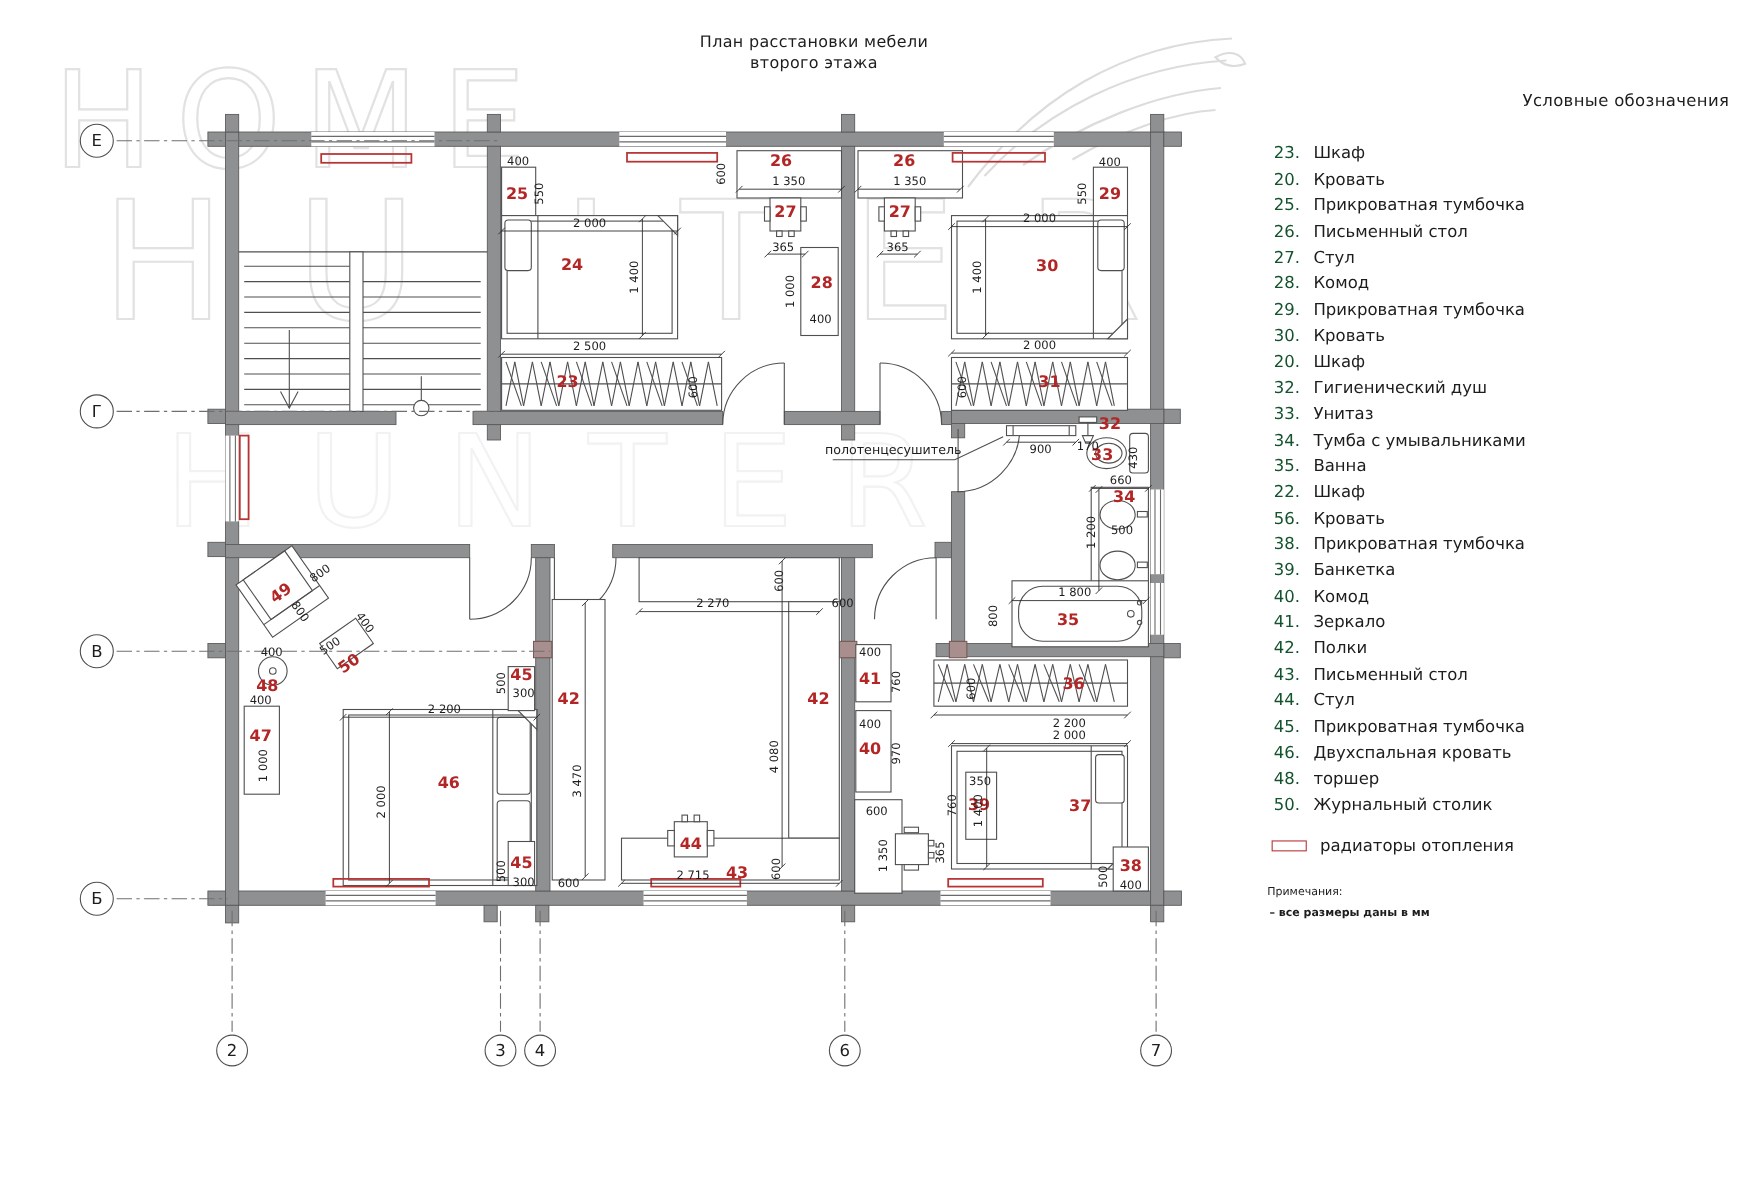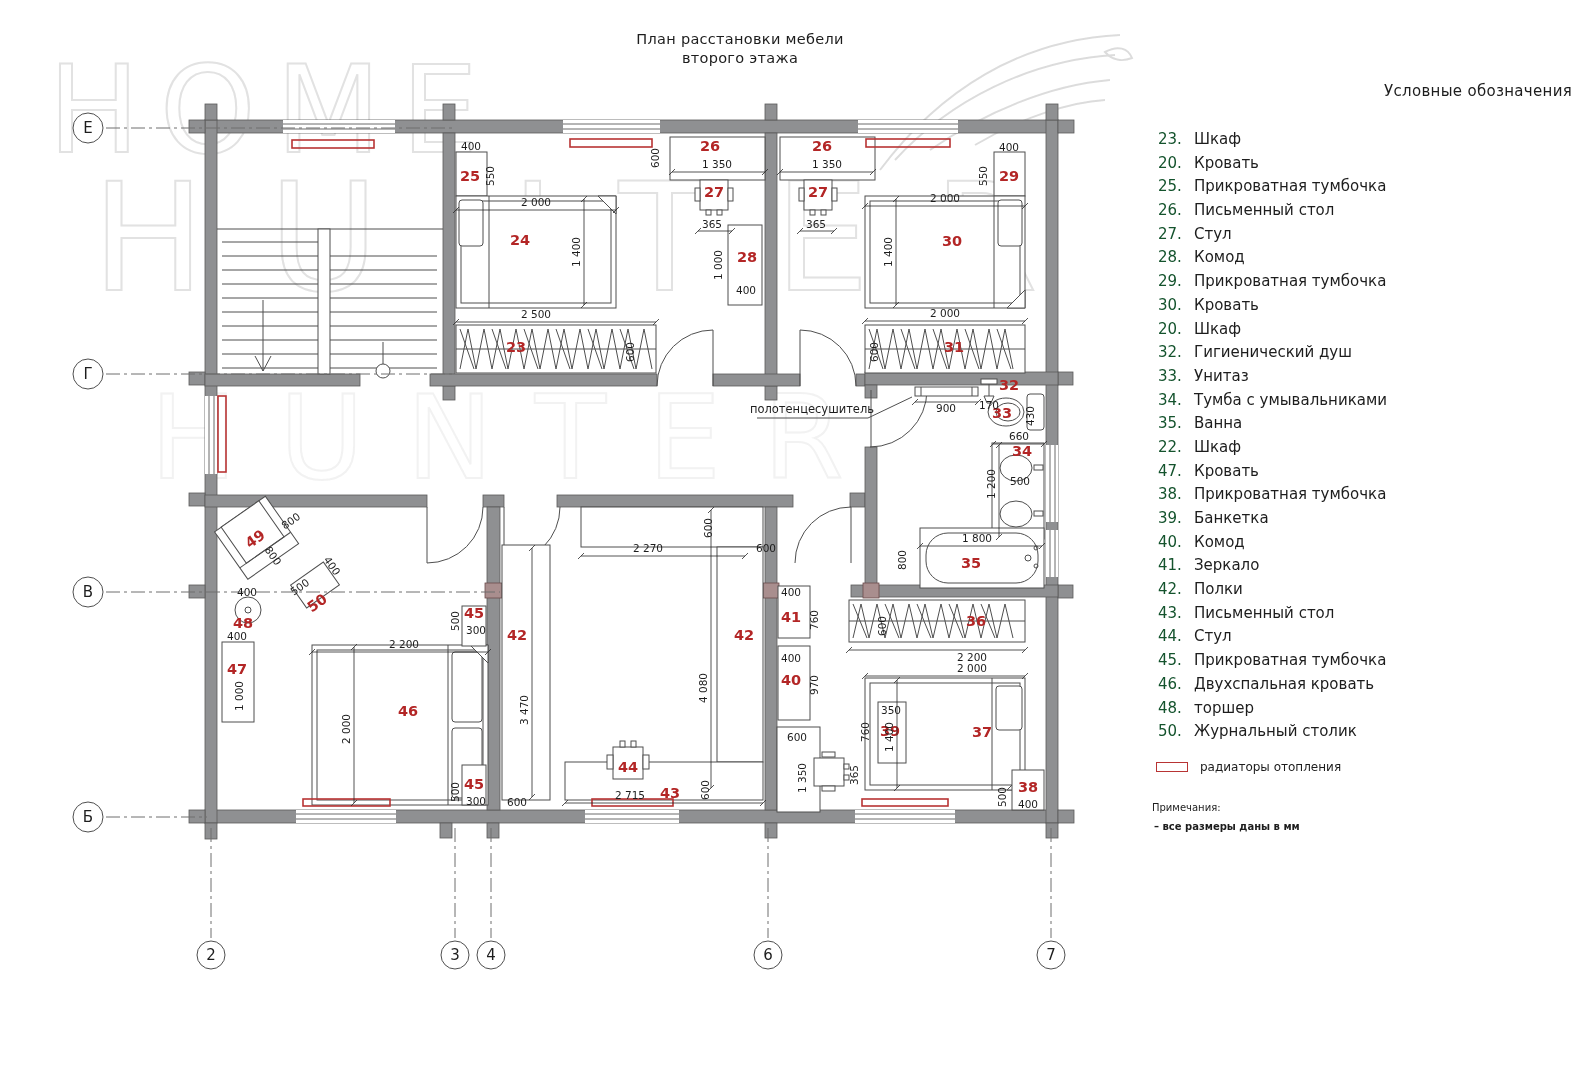--- a/index.html
+++ b/index.html
@@ -7,21 +7,21 @@
          font-family:"DejaVu Sans",sans-serif;color:#1d1d1d;}
   svg{position:absolute;left:0;top:0;}
   svg text{font-family:"DejaVu Sans",sans-serif;}
   .title{position:absolute;left:520px;top:30px;width:440px;text-align:center;
          font-size:14.5px;line-height:19px;font-weight:500;letter-spacing:.3px;}
   .legend{position:absolute;left:1152px;top:82px;width:420px;}
   .lg-title{text-align:right;font-size:15px;margin-bottom:30px;letter-spacing:.3px;}
   .lg-row{display:flex;align-items:baseline;height:23.7px;font-size:15px;}
   .lg-n{width:36px;flex:0 0 36px;color:#14532d;padding-left:6px;}
   .lg-t{flex:1;}
-  .lg-rad{display:flex;align-items:center;margin-top:14px;font-size:12px;}
+  .lg-rad{display:flex;align-items:center;margin-top:14px;font-size:15px;}
   .lg-swatch{display:inline-block;width:30px;height:8px;border:1.6px solid #b83434;margin-left:4px;margin-right:12px;}
   .notes{margin-top:28px;font-size:10px;}
   .notes .nt{margin-bottom:8px;}
   .notes .nl{padding-left:2px;font-weight:bold;}
   .wm{fill:none;stroke:#dfdfdf;stroke-width:2px;}
   .wall{fill:#8f9092;stroke:#5a5a5a;stroke-width:.8;}
   .pier{fill:#a98e8e;stroke:#6b4c4c;stroke-width:.8;}
   .furn{fill:#ffffff;stroke:#4f4f4f;stroke-width:1;}
   .thin{fill:none;stroke:#4f4f4f;stroke-width:1;}
   .glass{stroke:#6a6a6a;stroke-width:1;}
@@ -696,21 +696,21 @@
         </div>
         <div class="lg-row">
           <span class="lg-n">35.</span>
           <span class="lg-t">Ванна</span>
         </div>
         <div class="lg-row">
           <span class="lg-n">22.</span>
           <span class="lg-t">Шкаф</span>
         </div>
         <div class="lg-row">
-          <span class="lg-n">47.</span>
+          <span class="lg-n">56.</span>
           <span class="lg-t">Кровать</span>
         </div>
         <div class="lg-row">
           <span class="lg-n">38.</span>
           <span class="lg-t">Прикроватная тумбочка</span>
         </div>
         <div class="lg-row">
           <span class="lg-n">39.</span>
           <span class="lg-t">Банкетка</span>
         </div>

